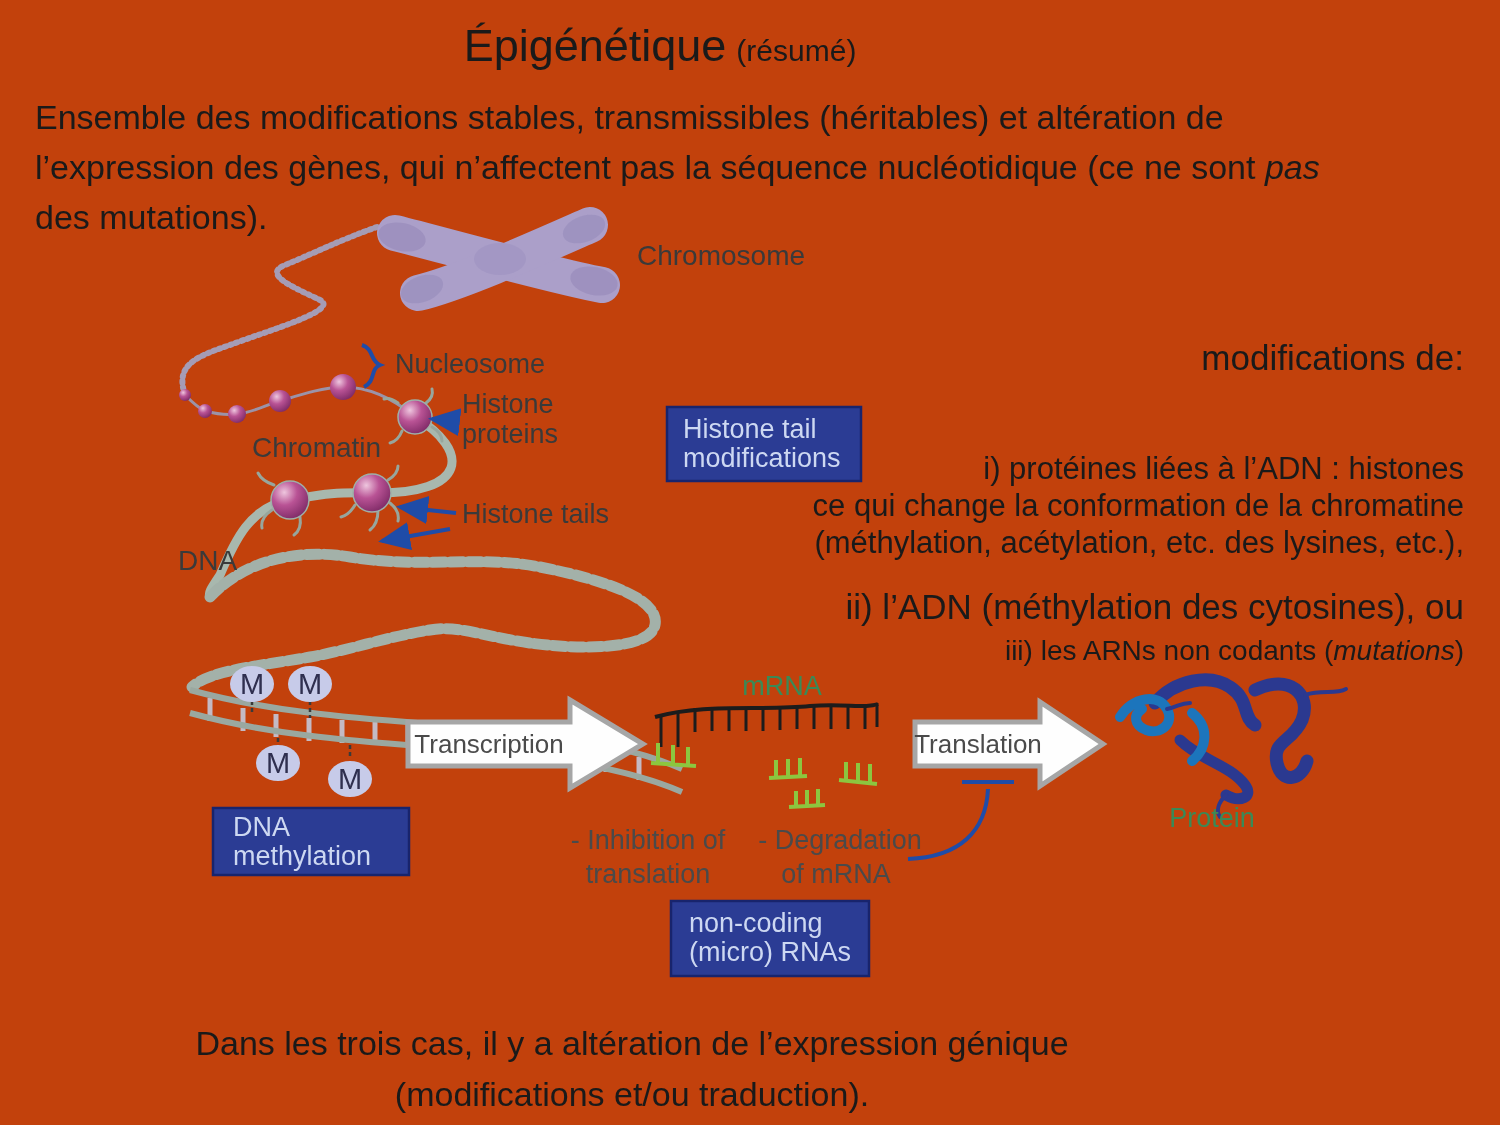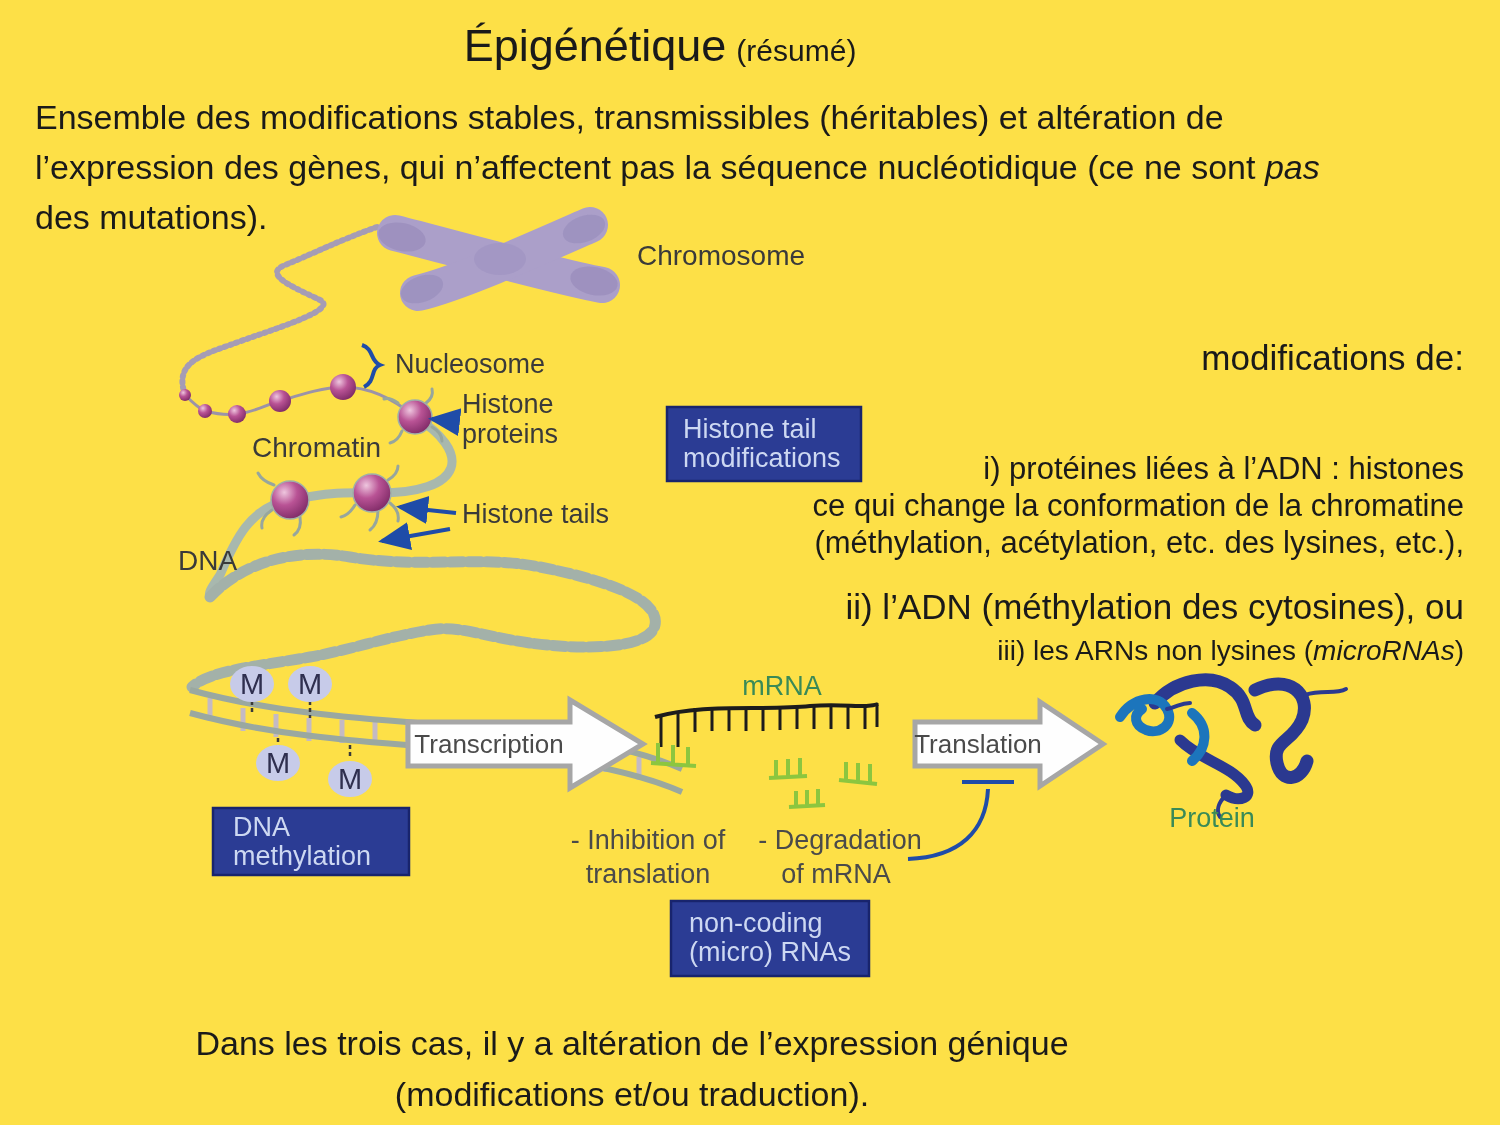--- a/index.html
+++ b/index.html
@@ -1,17 +1,17 @@
 <!DOCTYPE html>
 <html><head>
 <meta charset="utf-8">
 <style>
   html,body{margin:0;padding:0;background:#ffffff;}
   body{width:1500px;height:1125px;font-family:"Liberation Sans",sans-serif;color:#1a1a1a;}
-  .slide{position:relative;width:1500px;height:1125px;background:#fde047;overflow:hidden;}
+  .slide{position:relative;width:1500px;height:1125px;background:#c2410c;overflow:hidden;}
 
   .title-row{position:absolute;top:20px;left:0;width:1320px;text-align:center;white-space:nowrap;}
   .title-main{font-size:45px;letter-spacing:0px;}
   .title-sub{font-size:30px;margin-left:10px;}
 
   .intro{position:absolute;top:92px;left:35px;font-size:34px;line-height:50px;}
   .intro i{font-style:italic;}
 
   .right-notes{position:absolute;top:338px;right:36px;text-align:right;}
   .mods-heading{font-size:35px;margin-bottom:72px;}
@@ -54,21 +54,21 @@
 
   <div class="right-notes">
     <div class="mods-heading">modifications de:</div>
     <div class="note-i">
       <div>i) protéines liées à l’ADN : histones</div>
       <div>ce qui change la conformation de la chromatine</div>
       <div>(méthylation, acétylation, etc. des lysines, etc.),</div>
     </div>
     <div class="note-ii">ii) l’ADN (méthylation des cytosines), ou</div>
     <div class="note-iii">
-      <span>iii) les ARNs non lysines (</span><i>microRNAs</i><span>)</span>
+      <span>iii) les ARNs non codants (</span><i>mutations</i><span>)</span>
     </div>
   </div>
 
   <svg class="diagram" viewBox="0 0 1200 810" xmlns="http://www.w3.org/2000/svg">
     <defs>
       <radialGradient id="bead" cx="35%" cy="30%" r="75%">
         <stop offset="0%" stop-color="#eec6de"></stop>
         <stop offset="45%" stop-color="#b95395"></stop>
         <stop offset="100%" stop-color="#7e2a66"></stop>
       </radialGradient>

